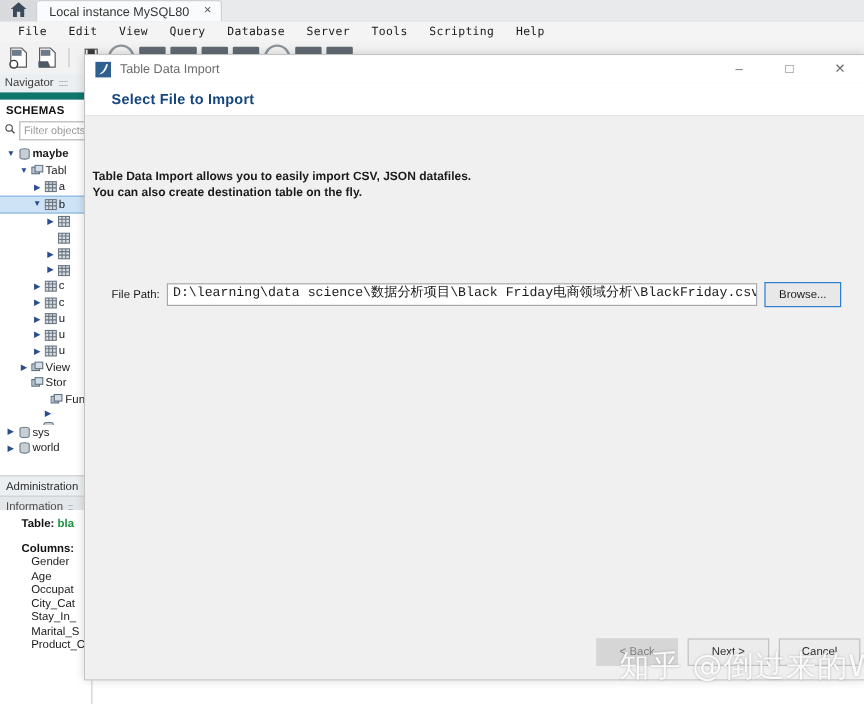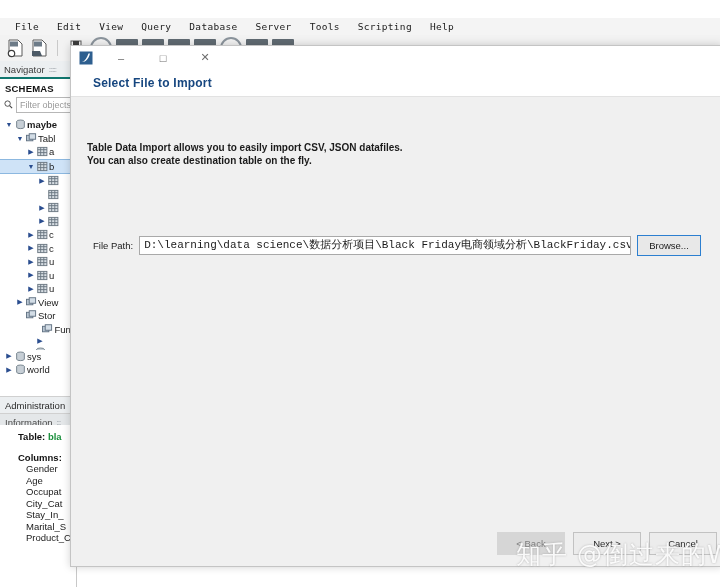--- a/index.html
+++ b/index.html
@@ -114,21 +114,21 @@
     position: absolute;
     left: 0; top: 61px;
     width: 76px; height: 526px;
     background: #ffffff;
     border-right: 1px solid #c8c8c8;
     overflow: hidden;
   }
   .nav-header {
     height: 16px;
     background: #eceff1;
-    border-bottom: 2px solid #0f766e;
+    border-bottom: 6px solid #0f766e;
     display: flex; align-items: center;
     padding-left: 4px;
     font-size: 9.5px;
     color: #3c3c3c;
   }
   .nav-grip {
     margin-left: 4px;
     letter-spacing: -1px;
     color: #9aa0a6;
     font-size: 8px;
@@ -286,21 +286,21 @@
   #dlg-heading {
     position: absolute;
     left: 22px; top: -21px;
     font-size: 12px;
     font-weight: bold;
     color: #16467f;
     letter-spacing: 0.2px;
   }
   #dlg-desc {
     position: absolute;
-    left: 16px; top: 44px;
+    left: 6px; top: 44px;
     font-size: 10px;
     font-weight: bold;
     color: #1b1b1b;
     line-height: 13px;
   }
   #filepath-row {
     position: absolute;
     left: 22px; top: 138px;
     right: 20px;
     display: flex;
@@ -368,20 +368,33 @@
     white-space: nowrap;
     pointer-events: none;
     font-family: "DejaVu Sans", sans-serif;
   }
 </style>
 </head>
 <body>
 
 <div id="app-root">
 
+  <div id="tabstrip">
+    <div class="home-btn">
+      <span>
+        <svg width="15" height="14" viewBox="0 0 16 15">
+          <path d="M8 1 L15 7 L13 7 L13 14 L9.5 14 L9.5 9.5 L6.5 9.5 L6.5 14 L3 14 L3 7 L1 7 Z" fill="#3b4a5a"></path>
+        </svg>
+      </span>
+    </div>
+    <div class="tab-item">
+      <span>Local instance MySQL80</span>
+      <span class="tab-close">×</span>
+    </div>
+  </div>
 
   <div id="menubar">
     <div class="menu-item">File</div>
     <div class="menu-item">Edit</div>
     <div class="menu-item">View</div>
     <div class="menu-item">Query</div>
     <div class="menu-item">Database</div>
     <div class="menu-item">Server</div>
     <div class="menu-item">Tools</div>
     <div class="menu-item">Scripting</div>
@@ -694,20 +707,21 @@
 
   <div id="dialog">
 
     <div id="dlg-titlebar">
       <span class="dlg-app-icon">
         <svg width="14" height="14" viewBox="0 0 14 14">
           <rect x="0.5" y="0.5" width="13" height="13" fill="#2e5f8f"></rect>
           <path d="M3 11 C6 10, 8 7, 9.5 2.5 L11 2.5 C9.5 8, 7 11, 3 11 Z" fill="#ffffff"></path>
         </svg>
       </span>
+      <div id="dlg-title">Table Data Import</div>
       <div class="win-ctrl">
         <span>–</span>
       </div>
       <div class="win-ctrl">
         <span>□</span>
       </div>
       <div class="win-ctrl">
         <span>✕</span>
       </div>
     </div>

